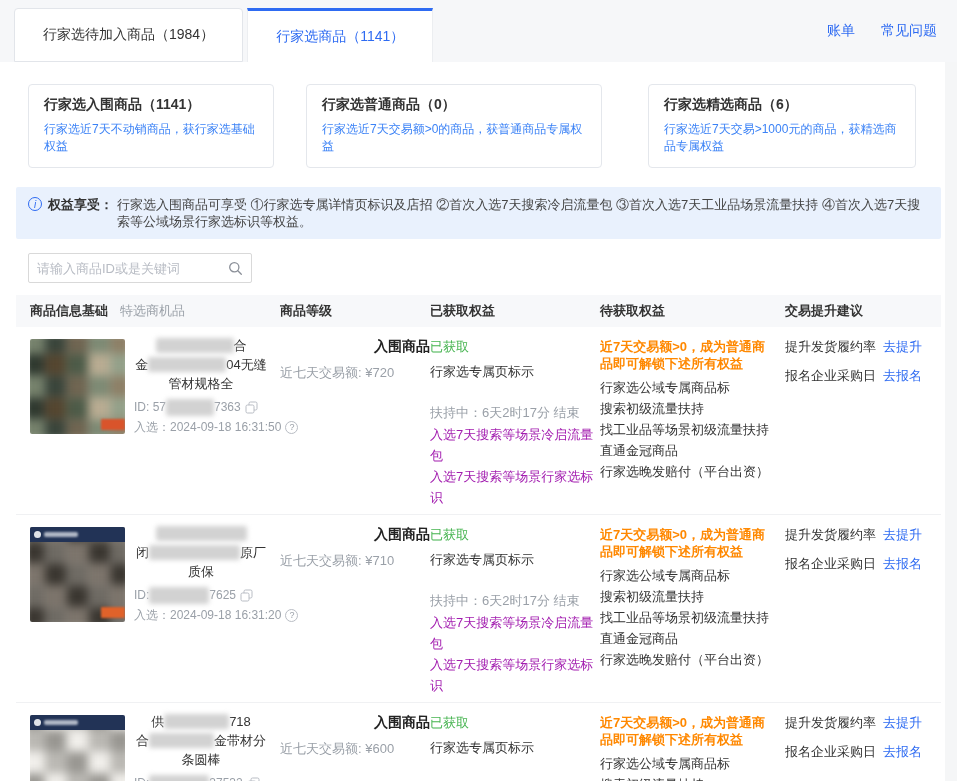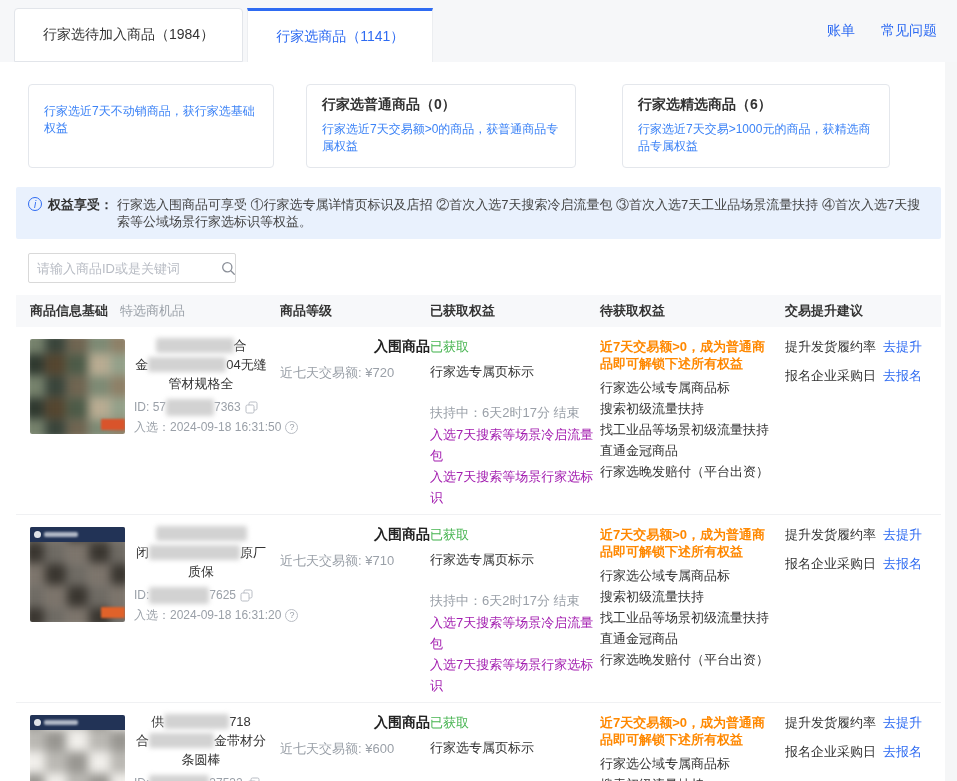--- a/index.html
+++ b/index.html
@@ -13,30 +13,30 @@
   .tab.inactive { margin-left:14px; border:1px solid #e2e5ea; border-radius:4px 4px 0 0; color:#333; }
   .tab.active { margin-left:4px; border-left:1px solid #eceef1; border-right:1px solid #eceef1; border-top:3px solid #2e6bf2; color:#2e6bf2; }
   .toplinks { margin-left:auto; margin-right:20px; display:flex; align-items:center; gap:26px; }
   .toplinks a { color:#2e6bf2; font-size:14px; text-decoration:none; cursor:pointer; }
 
   
   .content { padding:0 16px; }
 
   .cards { display:flex; gap:18px; margin:22px 12px 0 12px; }
   .card { border:1px solid #e4e7ec; border-radius:4px; padding:11px 15px 12px; background:#fff; }
-  .card1 { width:246px; } .card2 { width:270px; margin-left:14px; } .card3 { width:268px; margin-left:28px; }
+  .card1 { width:246px; } .card2 { width:296px; margin-left:14px; } .card3 { width:268px; margin-left:28px; }
   .card-title { font-size:14px; font-weight:bold; color:#333; }
   .card-desc { font-size:12px; color:#3b82f6; margin-top:7px; }
 
   .notice { margin-top:19px; background:#e9f1fd; border-radius:2px; padding:9px 12px; font-size:13px; display:flex; align-items:flex-start; line-height:17px; }
   .info-icon { flex:0 0 auto; width:14px; height:14px; border:1px solid #2e6bf2; border-radius:50%; color:#2e6bf2; font-size:10px; font-style:italic; display:inline-flex; align-items:center; justify-content:center; margin:1px 6px 0 0; }
   .notice-label { font-weight:bold; color:#333; margin-right:4px; white-space:nowrap; }
   .notice-text { color:#444; }
 
-  .searchbox { margin:14px 0 0 12px; width:208px; height:30px; border:1px solid #d9d9d9; border-radius:2px; display:flex; align-items:center; background:#fff; }
+  .searchbox { margin:14px 0 0 12px; width:224px; height:30px; border:1px solid #d9d9d9; border-radius:2px; display:flex; align-items:center; background:#fff; }
   .searchbox input { flex:1; border:none; outline:none; font-size:13px; padding:0 8px; color:#333; background:transparent; font-family:inherit; }
   .searchbox input::placeholder { color:#b8bcc4; }
   .search-ic { flex:0 0 auto; margin-right:8px; cursor:pointer; display:flex; }
 
   
   .grid-cols { display:grid; grid-template-columns:250px 150px 170px 185px 1fr; }
   .thead { margin-top:12px; background:#f7f8fa; height:32px; align-items:center; padding-left:14px; font-size:13px; font-weight:bold; color:#333; }
   .subtabs { display:flex; gap:12px; align-items:center; }
   .subtab-active { color:#333; font-weight:bold; cursor:pointer; }
   .subtab-inactive { color:#9aa0a8; font-weight:normal; cursor:pointer; }
@@ -91,20 +91,21 @@
     <div class="toplinks">
       <a>账单</a>
       <a>常见问题</a>
     </div>
   </div>
 
   <div class="content">
 
     <div class="cards">
       <div class="card card1">
+        <div class="card-title">行家选入围商品（1141）</div>
         <div class="card-desc">行家选近7天不动销商品，获行家选基础权益</div>
       </div>
       <div class="card card2">
         <div class="card-title">行家选普通商品（0）</div>
         <div class="card-desc">行家选近7天交易额&gt;0的商品，获普通商品专属权益</div>
       </div>
       <div class="card card3">
         <div class="card-title">行家选精选商品（6）</div>
         <div class="card-desc">行家选近7天交易&gt;1000元的商品，获精选商品专属权益</div>
       </div>

